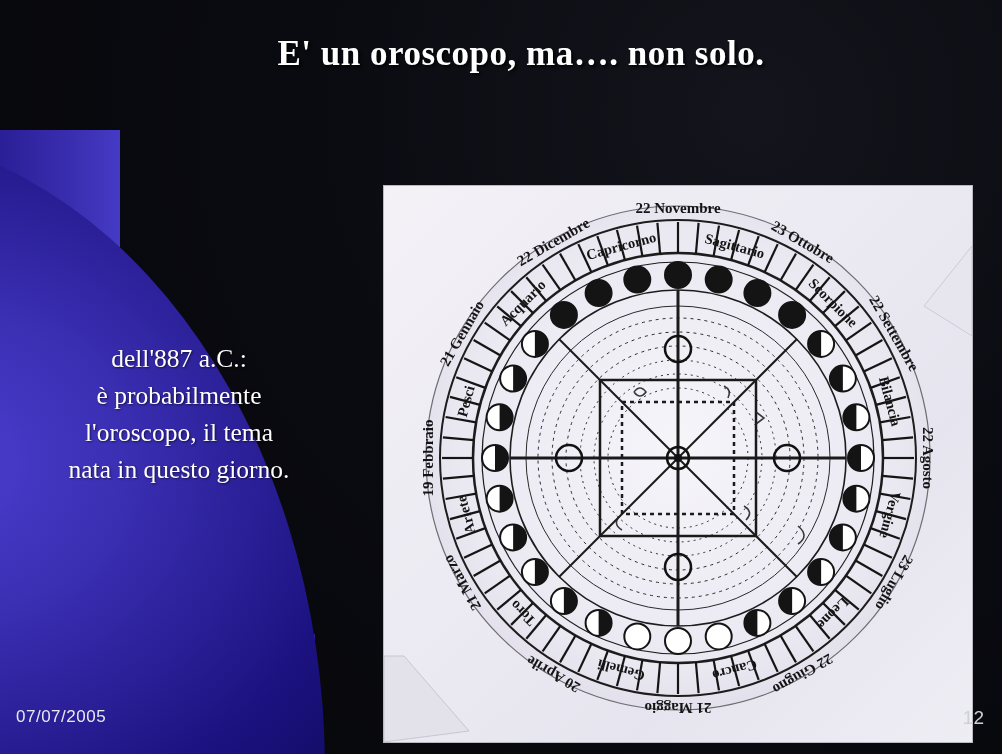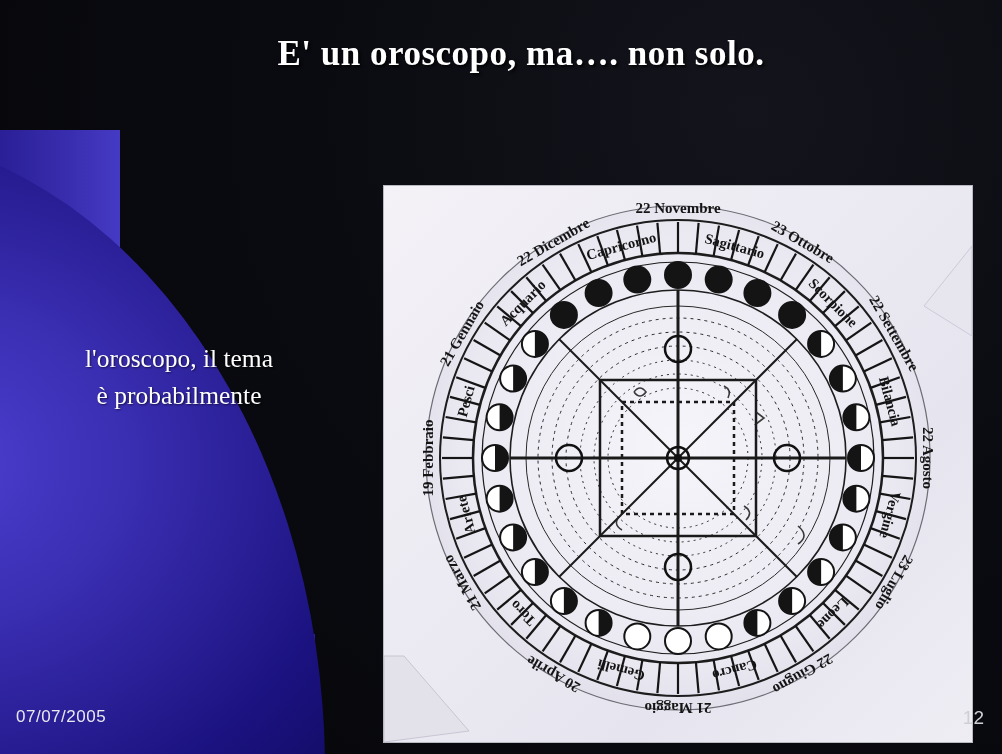--- a/index.html
+++ b/index.html
@@ -133,22 +133,24 @@
 <div id="slide">
 
   <div id="bg-dark"></div>
   <div id="bg-blue-rect"></div>
   <div id="bg-blue-bottom"></div>
   <div id="bg-blue"></div>
 
   <div id="title">E' un oroscopo,  ma…. non solo.</div>
 
   <div id="body-text">
+    <span class="ln">dell'887 a.C.:</span>
+    <span class="ln">è probabilmente</span>
     <span class="ln">l'oroscopo, il tema</span>
-    <span class="ln">è probabilmente</span>
+    <span class="ln">nata in questo giorno.</span>
   </div>
 
   <div id="plaque">
     <div class="paper"></div>
 
     <svg viewBox="0 0 588 556" width="588" height="556">
       <defs>
         <radialGradient id="discg" cx="50%" cy="48%" r="58%">
           <stop offset="0%" stop-color="#f6f5fa"></stop>
           <stop offset="75%" stop-color="#eae8f1"></stop>

